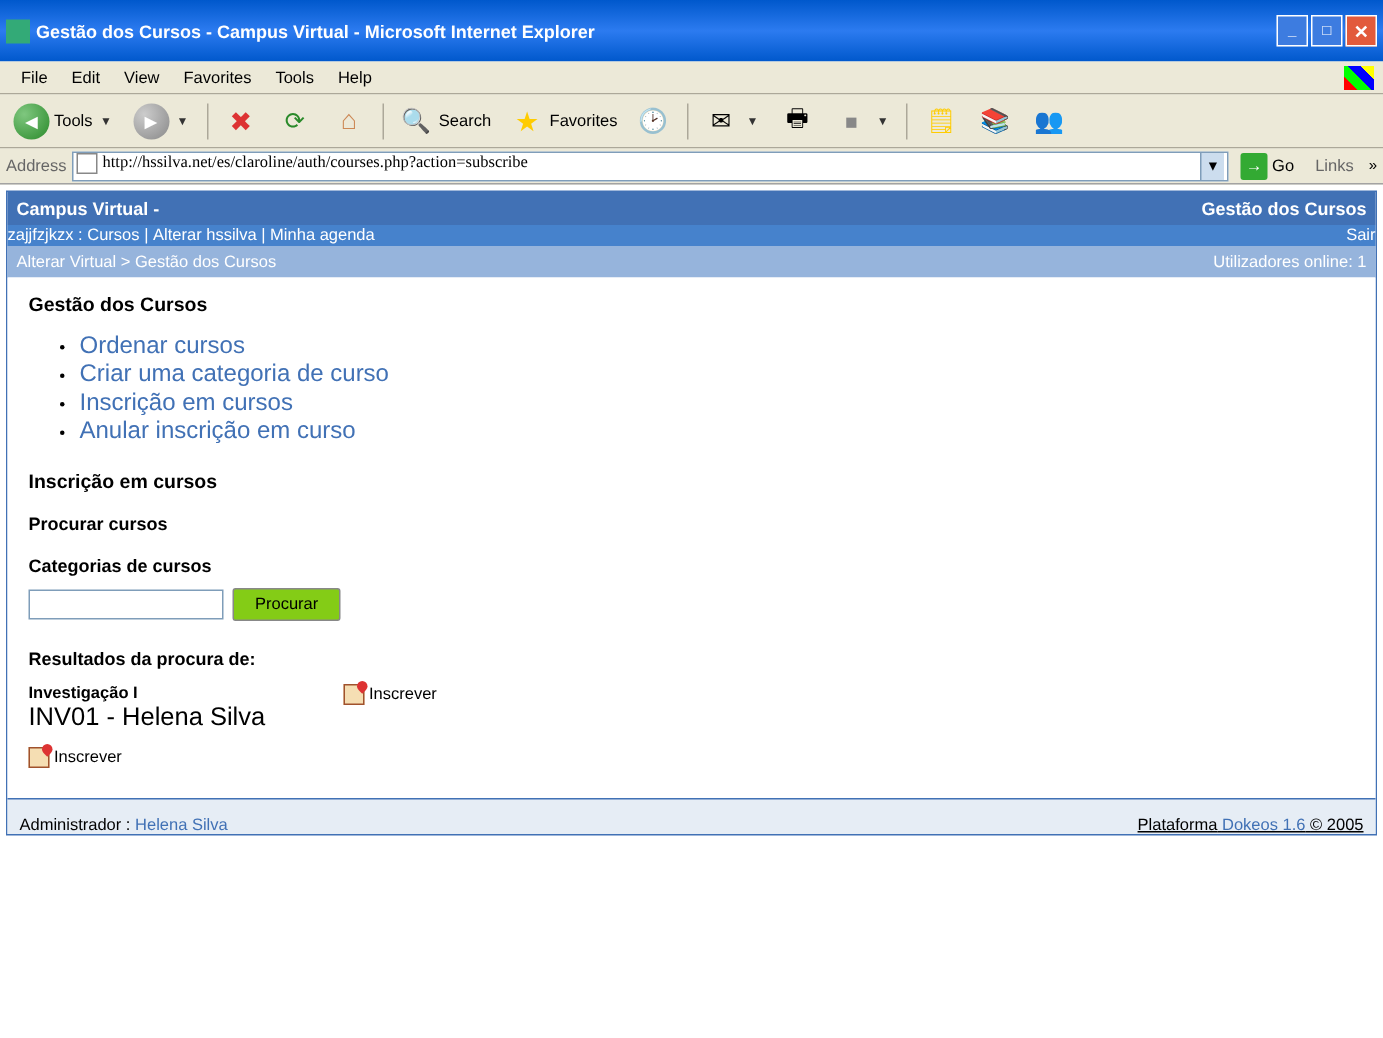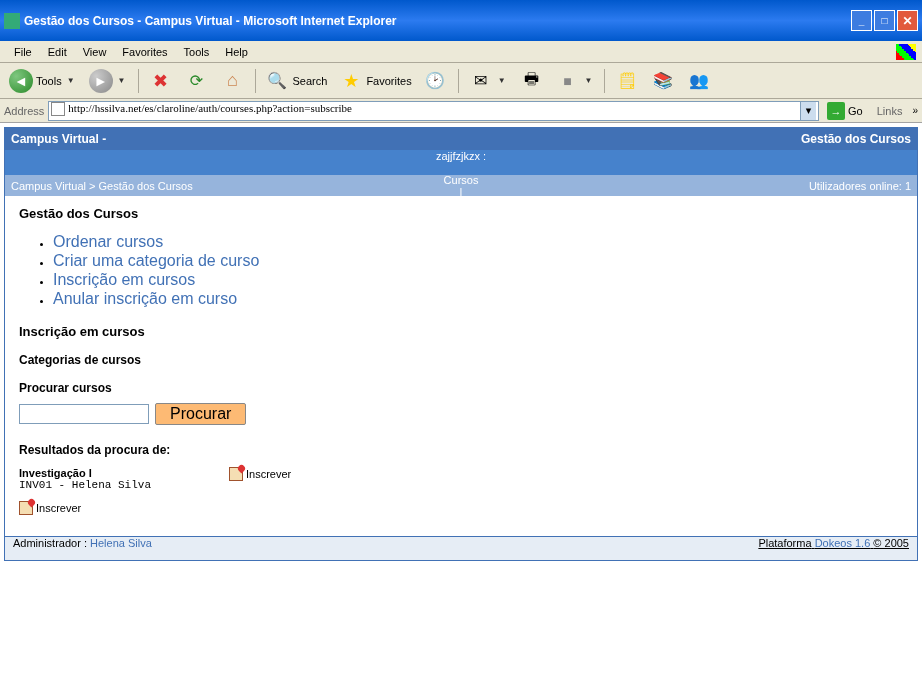--- a/index.html
+++ b/index.html
@@ -40,47 +40,47 @@
     .go-btn { display: flex; align-items: center; gap: 3px; cursor: pointer; padding: 0 4px; }
     .go-icon { width: 18px; height: 18px; background: #3a3; display: flex; align-items: center; justify-content: center; color: #fff; font-size: 11px; border-radius: 2px; }
     .links-label { color: #666; padding: 0 6px; }
     .chevron { font-size: 10px; }
     
     
     .page-wrap { padding: 4px; }
     .page { border: 1px solid #4171b5; }
     .site-header { background: #4171b5; color: #fff; height: 22px; display: flex; align-items: center; padding: 0 6px; font-weight: bold; font-size: 12px; }
     .site-header-right { margin-left: auto; }
-    .navbar { background: #4682cc; color: #fff; height: 25px; display: flex; align-items: center; padding: 0 0; font-size: 11px; flex-direction: column; }
+    .navbar { background: #4682cc; color: #fff; height: 14px; display: flex; align-items: center; padding: 0 0; font-size: 11px; }
     .navbar a, .navbar span { color: #fff; text-decoration: none; }
     .breadcrumb { background: #96b4dc; color: #fff; height: 21px; display: flex; align-items: center; padding: 0 6px; font-size: 11px; }
     .breadcrumb a { color: #fff; text-decoration: none; }
     .breadcrumb .right { margin-left: auto; }
     
     .content { padding: 10px 14px; background: #fff; min-height: 340px; }
     .content h3 { font-size: 13px; font-weight: bold; color: #000; margin-bottom: 12px; }
     .content h4 { font-size: 12px; font-weight: bold; color: #000; margin: 14px 0 8px 0; }
     .action-list { list-style: disc; padding-left: 34px; margin: 8px 0 16px 0; }
     .action-list li { color: #000; margin: 1px 0; }
     .action-list a { color: #4171b5; text-decoration: none; font-size: 16px; }
     
     .search-row { display: flex; gap: 6px; align-items: center; margin: 8px 0 18px 0; }
     .search-input { width: 130px; height: 20px; border: 1px solid #7f9db9; padding: 0 3px; font-size: 11px; }
-    .search-btn { height: 22px; padding: 0 14px; background: #fdba74; border: 1px solid #888; border-radius: 2px; font-size: 16px; cursor: pointer; }
+    .search-btn { height: 22px; padding: 0 14px; background: #84cc16; border: 1px solid #888; border-radius: 2px; font-size: 11px; cursor: pointer; }
     
     .results { margin-top: 6px; }
     .result-row { display: flex; align-items: flex-start; margin: 10px 0; }
     .result-course { width: 210px; }
     .result-title { font-weight: bold; font-size: 11px; }
-    .result-sub { font-size: 11px; color: #000; font-family: Liberation Mono, monospace; }
+    .result-sub { font-size: 17px; color: #000; }
     .enroll { display: flex; align-items: center; gap: 3px; color: #000; font-size: 11px; cursor: pointer; }
     .enroll-icon { width: 14px; height: 14px; background: #f5deb3; border: 1px solid #a0522d; position: relative; }
     .enroll-icon::after { content: ""; position: absolute; top: -3px; right: -3px; width: 7px; height: 7px; background: #d33; border-radius: 50% 50% 0 50%; transform: rotate(45deg); }
     
-    .footer { background: #e6edf5; border-top: 1px solid #4171b5; height: 24px; display: flex; align-items: flex-start; padding: 0 8px; font-size: 11px; color: #000; }
+    .footer { background: #e6edf5; border-top: 1px solid #4171b5; height: 24px; display: flex; align-items: flex-end; padding: 0 8px; font-size: 11px; color: #000; }
     .footer a { color: #4171b5; text-decoration: none; }
     .footer .right { margin-left: auto; text-decoration: underline; }
     
     .navbar .right { margin-left: auto; }
   </style>
 </head>
 <body>
 
 <div class="titlebar">
   <span class="titlebar-icon"></span>
@@ -186,44 +186,44 @@
     <span>zajjfzjkzx :</span>&nbsp;
     <a href="#">Cursos</a>
     <span>&nbsp;|&nbsp;</span>
     <a href="#">Alterar hssilva</a>
     <span>&nbsp;|&nbsp;</span>
     <a href="#">Minha agenda</a>
     <a href="#" class="right">Sair</a>
   </div>
 
   <div class="breadcrumb">
-    <a href="#">Campus Virtual</a>
+    <a href="#">Alterar Virtual</a>
     <span>&nbsp;&gt;&nbsp;</span>
     <span>Gestão dos Cursos</span>
     <span class="right">
       <span>Utilizadores online:</span>
       <span>1</span>
     </span>
   </div>
 
   <div class="content">
     <h3>Gestão dos Cursos</h3>
 
     <ul class="action-list">
       <li><a href="#">Ordenar cursos</a></li>
       <li><a href="#">Criar uma categoria de curso</a></li>
       <li><a href="#">Inscrição em cursos</a></li>
       <li><a href="#">Anular inscrição em curso</a></li>
     </ul>
 
     <h3>Inscrição em cursos</h3>
 
+    <h4>Procurar cursos</h4>
+
     <h4>Categorias de cursos</h4>
-
-    <h4>Procurar cursos</h4>
 
     <div class="search-row">
       <input class="search-input" value="" style="">
       <button class="search-btn">Procurar</button>
     </div>
 
     <h4>Resultados da procura de:</h4>
 
     <div class="results">
       <div class="result-row">

